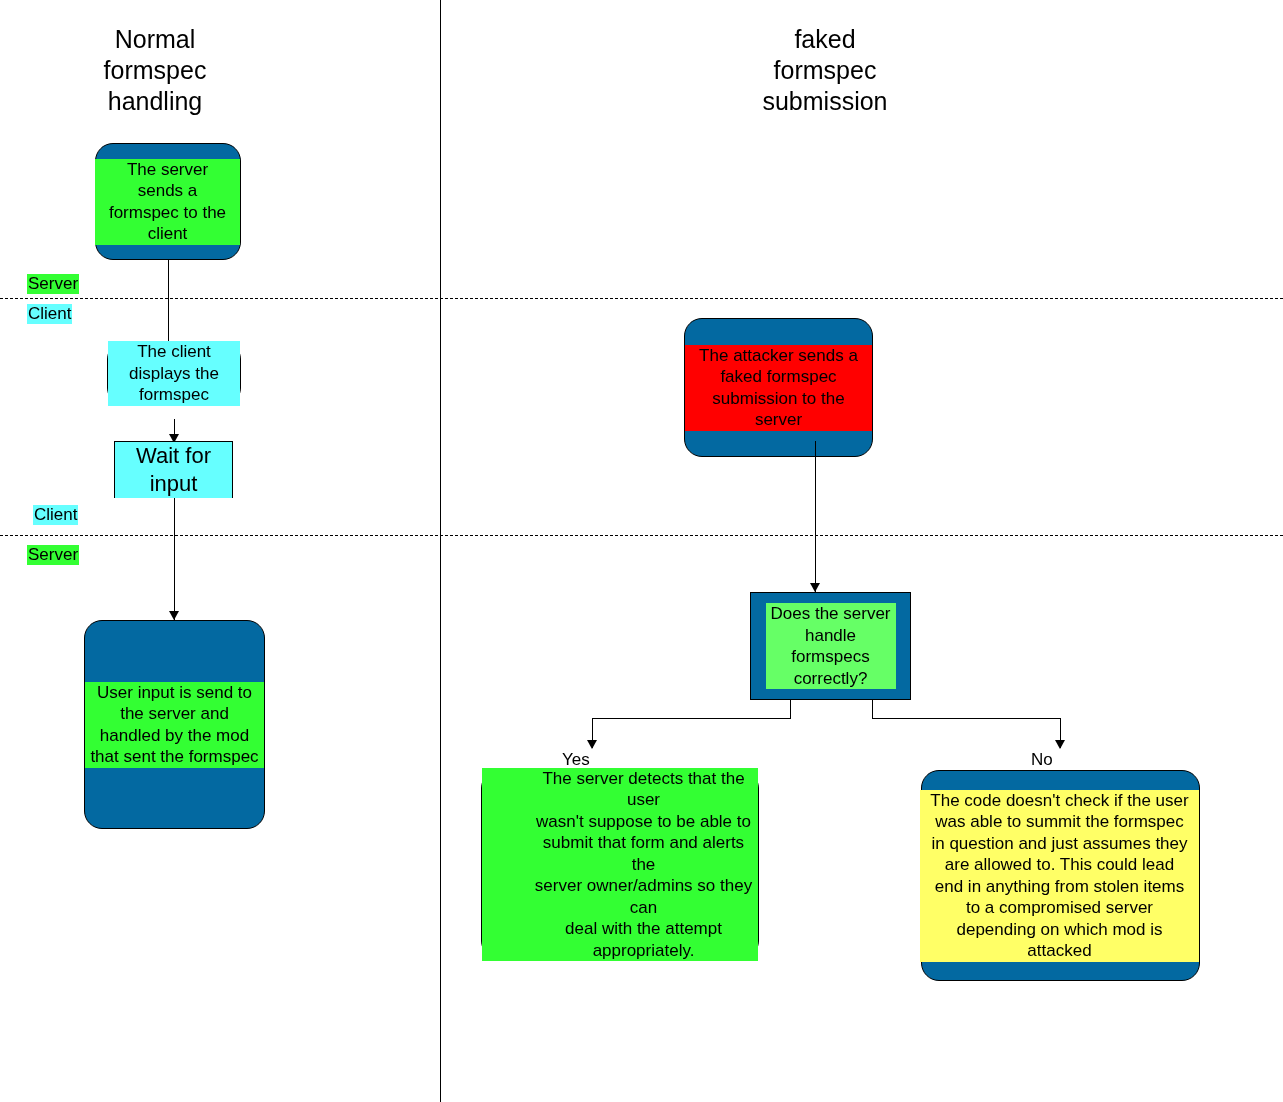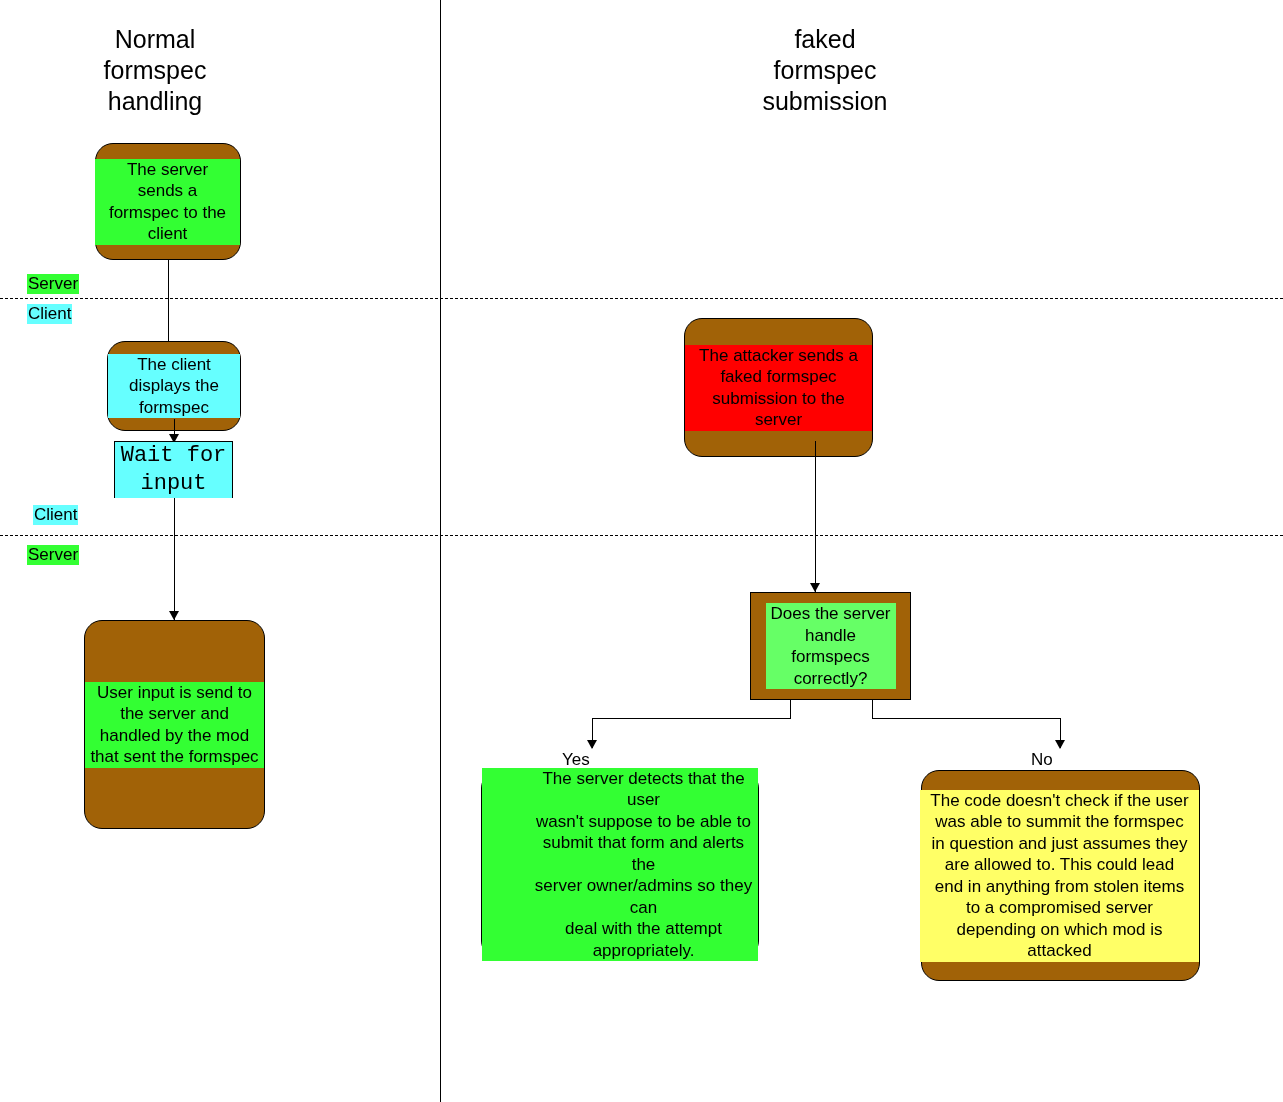--- a/index.html
+++ b/index.html
@@ -49,21 +49,21 @@
     white-space: nowrap;
   }
   .lane-server { background: #33ff33; }
   .lane-client { background: #66ffff; }
 
   
   .node {
     position: absolute;
     box-sizing: border-box;
     border: 1.4px solid #000;
-    background: #a16207;
+    background: #0369a1;
     display: flex;
     align-items: center;
     justify-content: center;
     overflow: visible;
   }
   .node.rounded { border-radius: 18px; }
   .node.sharp   { border-radius: 0; }
 
   .node-text {
     text-align: center;
@@ -130,30 +130,30 @@
 
   <div class="node rounded" style="left:95px; top:143px; width:146px; height:117px;">
     <div class="node-text fill-green" style="width:153px; margin-left:-1px;">The server
 sends a
 formspec to the
 client</div>
   </div>
 
   <div class="vline" style="left:168px; top:260px; height:82px;"></div>
 
-  <div class="node rounded" style="left:107px; top:341px; width:134px; height:90px;">
+  <div class="node rounded" style="left:107px; top:341px; width:134px; height:65px;">
     <div class="node-text fill-cyan" style="width:134px;">The client
 displays the
 formspec</div>
   </div>
 
   <div class="vline" style="left:174px; top:419px; height:22px;"></div>
   <div class="arrowhead" style="left:169px; top:434px;"></div>
 
-  <div class="node sharp" style="left:114px; top:441px; width:119px; height:57px;font-family:Liberation Mono, monospace;">
+  <div class="node sharp" style="left:114px; top:441px; width:119px; height:57px;">
     <div class="node-text big-text fill-cyan" style="width:119px;">Wait for
 input</div>
   </div>
 
   <div class="vline" style="left:174px; top:498px; height:122px;"></div>
   <div class="arrowhead" style="left:169px; top:611px;"></div>
 
   <div class="node rounded" style="left:84px; top:620px; width:181px; height:209px;">
     <div class="node-text fill-green" style="width:184px;">User input is send to
 the server and

